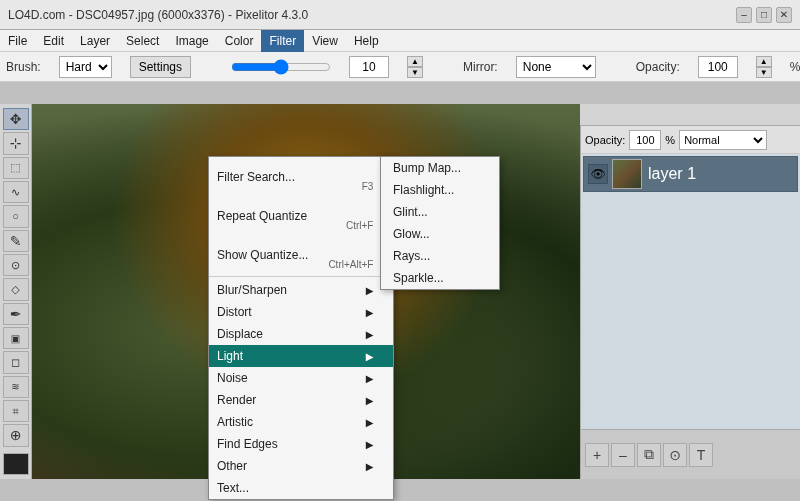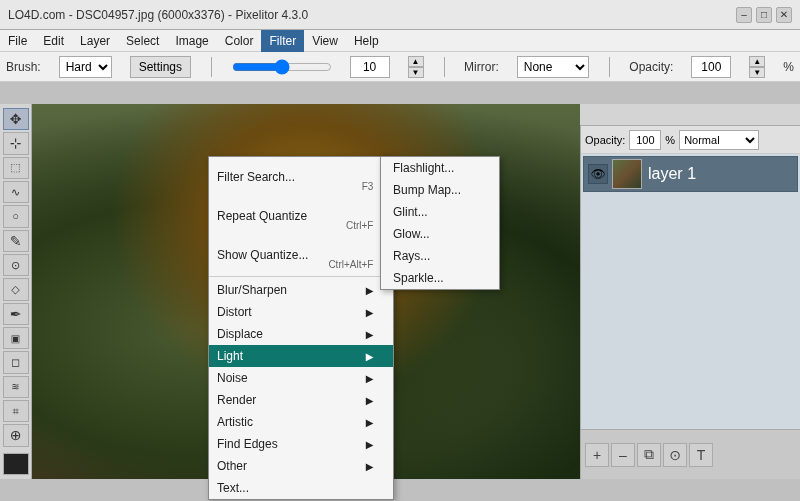--- a/index.html
+++ b/index.html
@@ -392,21 +392,21 @@
   <button class="toolbar-btn">Settings</button>
   <div class="separator"></div>
   <input type="range" style="width: 100px;" value="50">
   <input type="text" class="size-input" value="10" style="">
   <div class="spinner">
     <div class="spin-btn">▲</div>
     <div class="spin-btn">▼</div>
   </div>
   <div class="separator"></div>
   <label>Mirror:</label>
-  <select style="width:72px;">
+  <select style="width:80px;">
     <option>None</option>
     <option>Horizontal</option>
     <option>Vertical</option>
   </select>
   <div class="separator"></div>
   <label>Opacity:</label>
   <input type="text" class="size-input" value="100" style="">
   <div class="spinner">
     <div class="spin-btn">▲</div>
     <div class="spin-btn">▼</div>
@@ -443,21 +443,21 @@
     <div id="canvas-area">
       <div class="squirrel-bg"></div>
     </div>
 
     <div id="layers-panel">
       <div id="layers-title">Layers</div>
       <div id="layers-toolbar">
         <label>Opacity:</label>
         <input type="text" value="100" style="">
         <label>%</label>
-        <select style="width:80px;">
+        <select style="width:88px;">
           <option>Normal</option>
           <option>Multiply</option>
           <option>Screen</option>
         </select>
       </div>
       <div id="layers-content">
         <div class="layer-row">
           <div class="layer-eye">👁</div>
           <div class="layer-thumb" style="background: linear-gradient(135deg, #5a7040, #6a5030, #304028);"></div>
           <span class="layer-name">layer 1</span>
@@ -522,20 +522,20 @@
     <div class="filter-menu-item">
       <span>Other</span>
       <span class="arrow">▶</span>
     </div>
     <div class="filter-menu-item">
       <span>Text...</span>
     </div>
   </div>
 
   <div id="light-submenu">
+    <div class="sub-menu-item">Bump Map...</div>
     <div class="sub-menu-item">Flashlight...</div>
-    <div class="sub-menu-item">Bump Map...</div>
     <div class="sub-menu-item">Glint...</div>
     <div class="sub-menu-item">Glow...</div>
     <div class="sub-menu-item">Rays...</div>
     <div class="sub-menu-item">Sparkle...</div>
   </div>
 </div>
 
 </body></html>

